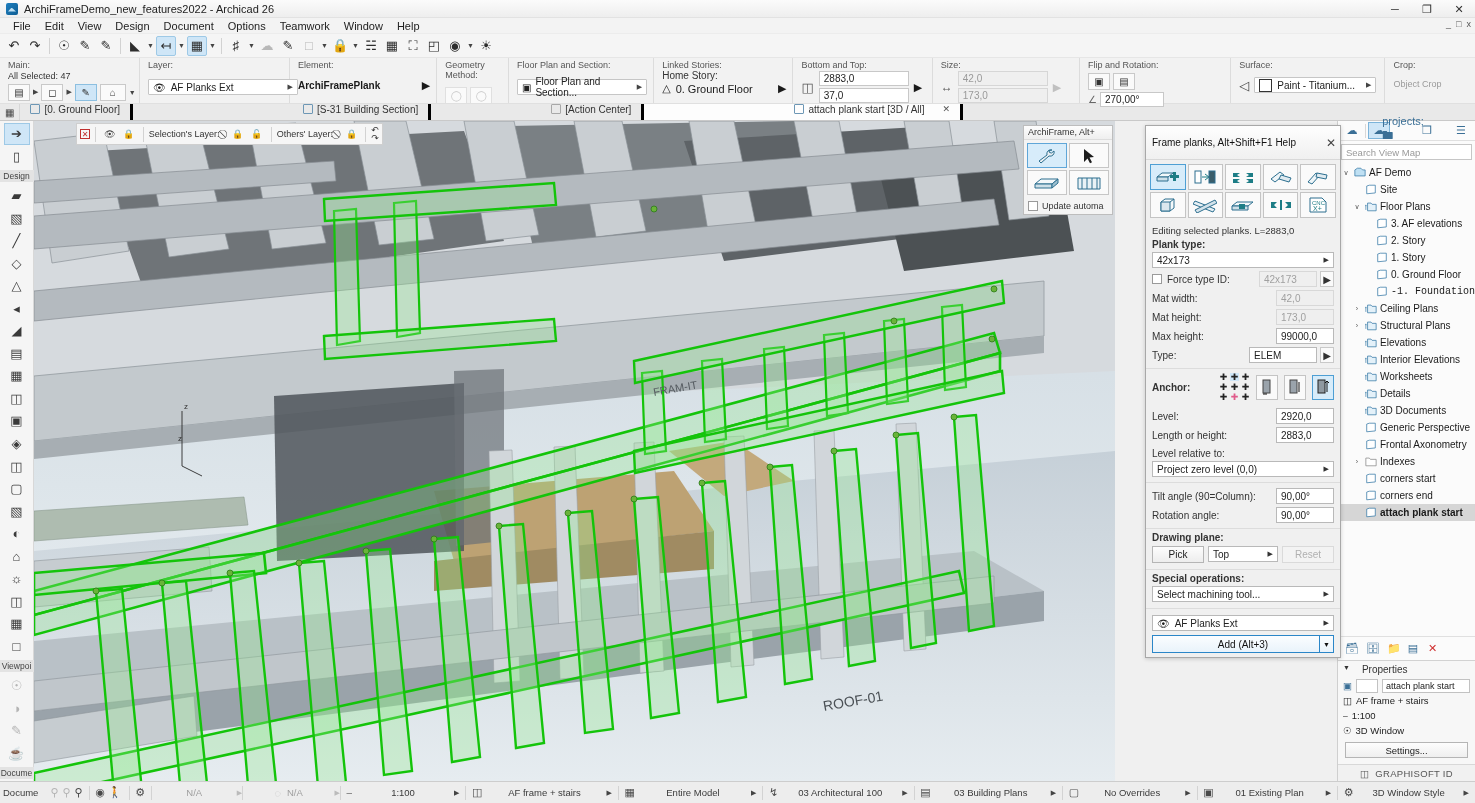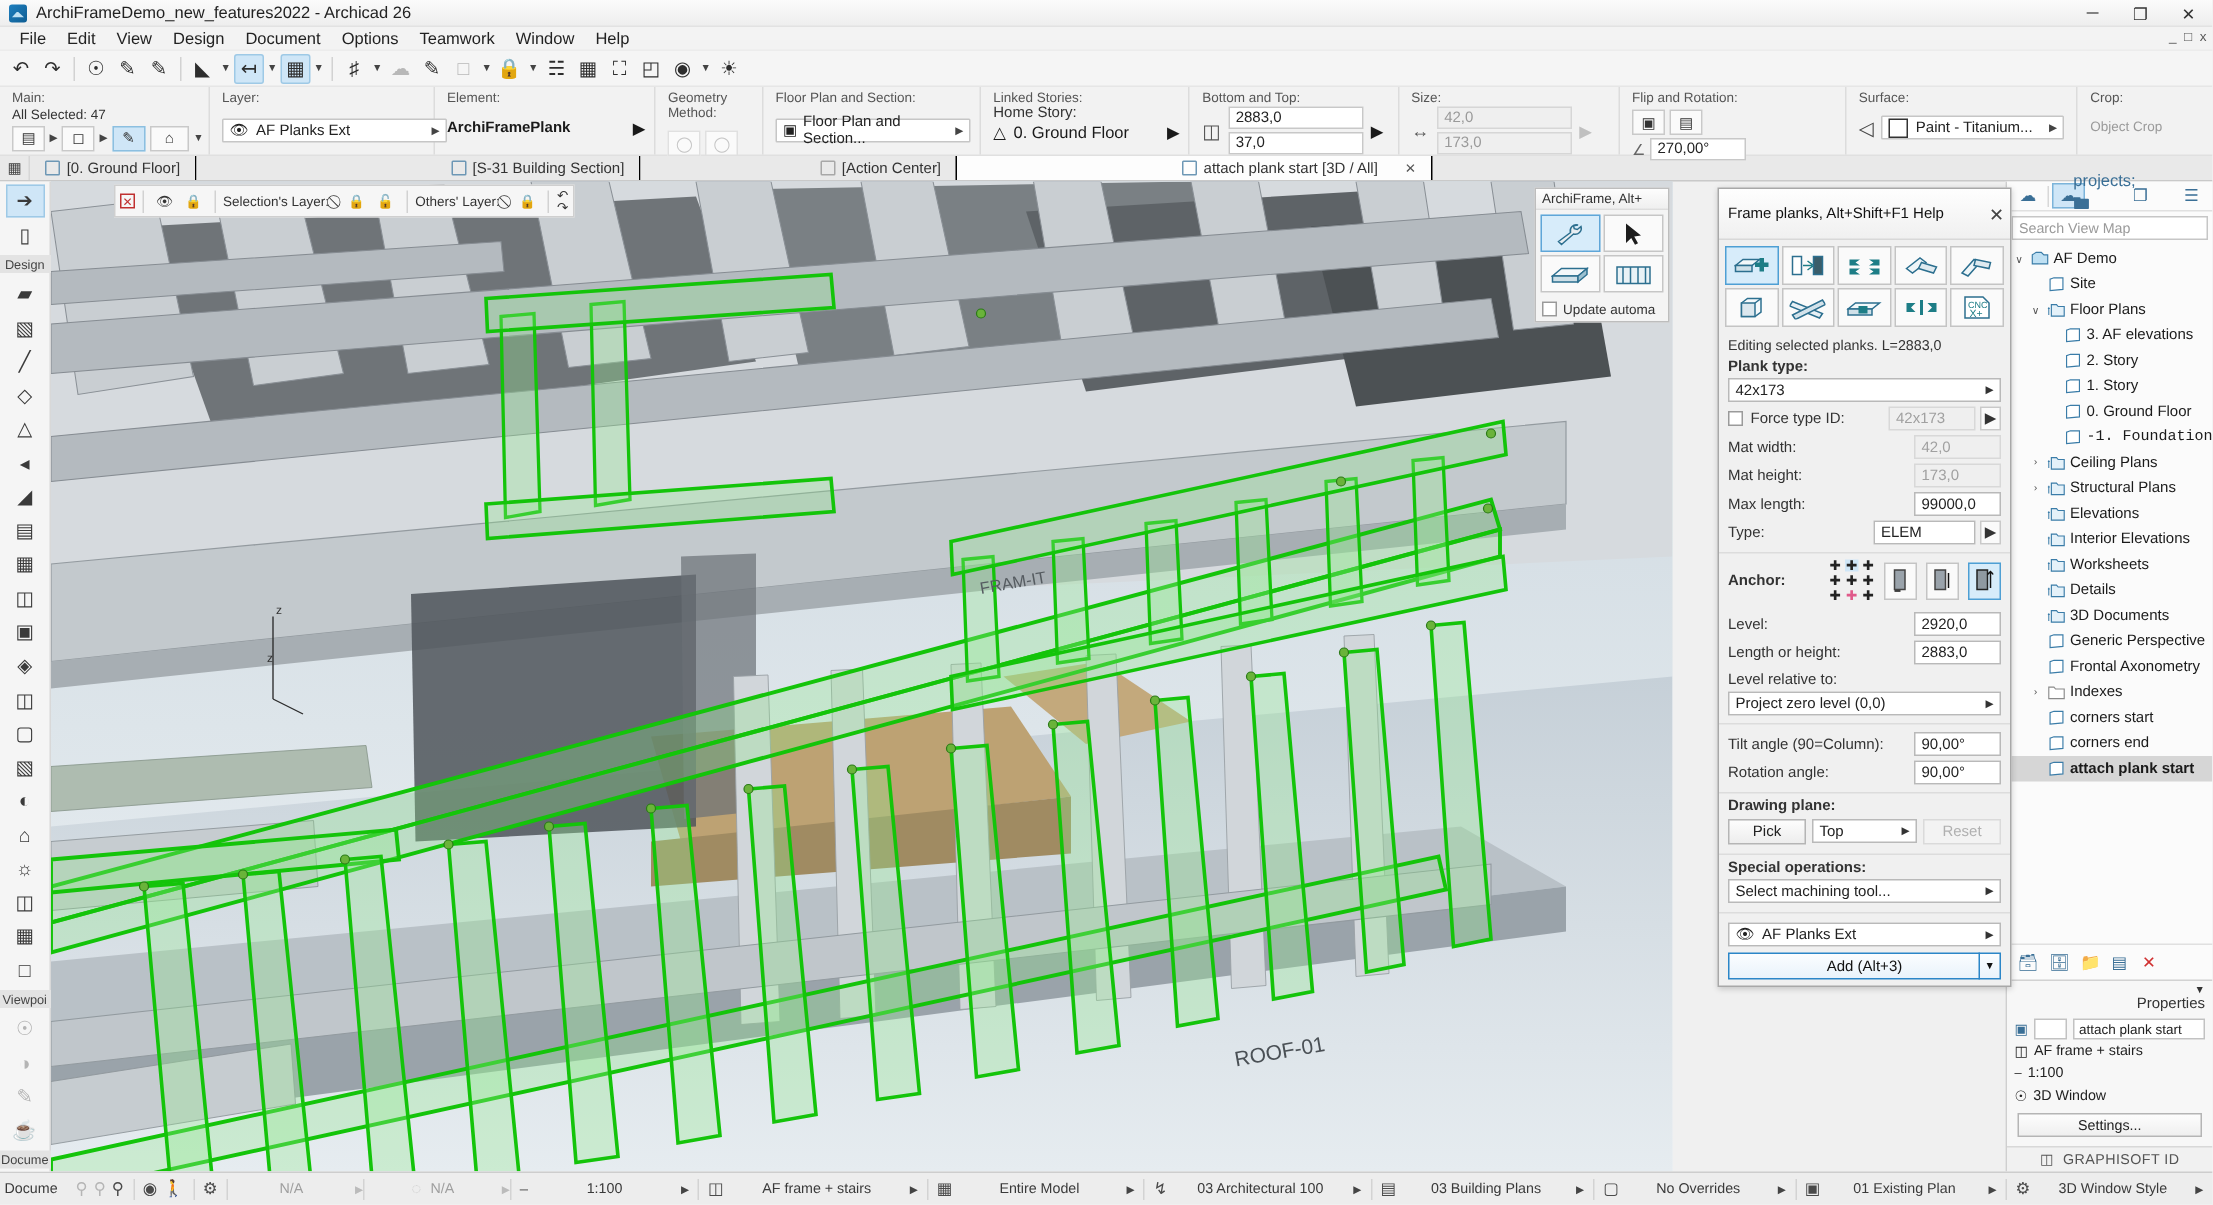--- a/index.html
+++ b/index.html
@@ -66,22 +66,22 @@
             display:flex;align-items:center;justify-content:center;font-size:10px;color:#333;}
   .minibtn.sel{ background:#cfe6f7;border-color:#8cbfe0; }
   .numfld{ height:15px; width:90px; border:1px solid #c8c8c8; background:#fff; font-size:10px;
            display:flex;align-items:center;padding:0 4px; color:#222; }
   .numfld.dis{ background:#efefef; color:#9a9a9a; border-color:#d6d6d6;}
   .bold{ font-weight:bold; }
 
   
   .tabbar{ height:17px; background:#e9e9e9; border-bottom:1px solid #c9c9c9;
            display:flex; align-items:stretch; font-size:10px; }
-  .tab{ display:flex;align-items:center;gap:4px;padding:0 10px; color:#333;
-        border-right:1px solid #000000; background:#e9e9e9; }
+  .tab{ display:flex;align-items:flex-start;gap:4px;padding:0 10px; color:#333;
+        border-right:3px solid #000000; background:#e9e9e9; }
   .tab.active{ background:#fdfdfd; }
   .tab .x{ margin-left:14px; font-size:9px; color:#555; }
   .tabico{ width:10px;height:10px;border:1px solid #6d97b5;border-radius:1px; flex:none;}
 
   
   .work{ position:absolute; left:0; top:121px; right:0; bottom:22px; }
 
   
   .lpal{ position:absolute;left:0;top:0;width:34px;bottom:0;background:#f5f5f5;
          border-right:1px solid #d8d8d8; display:flex;flex-direction:column;align-items:center;
@@ -175,21 +175,21 @@
             display:flex;align-items:center;padding:0 4px;font-size:9.5px;color:#9a9a9a;}
   .tree{ flex:1; overflow:hidden; font-size:10px; padding-top:1px; }
   .tr{ height:17px; display:flex; align-items:center; gap:3px; padding-right:7px; color:#1a1a1a;
        white-space:nowrap; }
   .tr.sel{ background:#d6d6d6; font-weight:bold;}
   .tr .arw{ width:10px;font-size:7px;color:#555;text-align:center; flex:none;}
   .fico{ width:12px;height:11px;flex:none; }
   .rnav .foot{ height:24px; display:flex;align-items:center;gap:7px;padding:0 7px;
                border-top:1px solid #e0e0e0; font-size:11px; color:#3a6f96;}
   .props{ border-top:1px solid #d2d2d2; background:#f7f7f7; padding:2px 5px 4px; }
-  .props .ph{ display:flex;align-items:flex-end;gap:0;font-size:10px;color:#333;padding:1px 0 3px;flex-direction:column;}
+  .props .ph{ display:flex;align-items:flex-start;gap:12px;font-size:10px;color:#333;padding:1px 0 3px;}
   .prow{ display:flex;align-items:center;gap:4px;font-size:9.5px;color:#222;height:15px;}
   .pfield{ height:14px;border:1px solid #c2c2c2;background:#fff;font-size:9px;
            display:flex;align-items:center;padding:0 3px;color:#222;}
   .setbtn{ height:16px;margin:4px 2px 2px;border:1px solid #b5b5b5;
            background:linear-gradient(#fdfdfd,#efefef); display:flex;align-items:center;
            justify-content:center;font-size:9.5px;color:#222;}
   .gsid{ height:17px;display:flex;align-items:center;justify-content:center;gap:6px;
          border-top:1px solid #d8d8d8;background:#f1f1f1;font-size:9.5px;color:#555;
          letter-spacing:.3px;}
 
@@ -751,21 +751,21 @@
 
       <div class="rowline">
         <span class="lbl">Mat width:</span>
         <span class="inp dis">42,0</span>
       </div>
       <div class="rowline">
         <span class="lbl">Mat height:</span>
         <span class="inp dis">173,0</span>
       </div>
       <div class="rowline">
-        <span class="lbl">Max length:</span>
+        <span class="lbl">Max height:</span>
         <span class="inp">99000,0</span>
       </div>
       <div class="rowline" style="margin-bottom:5px">
         <span class="lbl">Type:</span>
         <span style="display:flex;align-items:flex-end;gap:3px">
           <span class="inp w68">ELEM</span>
           <span class="minibtn" style="height:16px;min-width:14px">▶</span>
         </span>
       </div>
 

